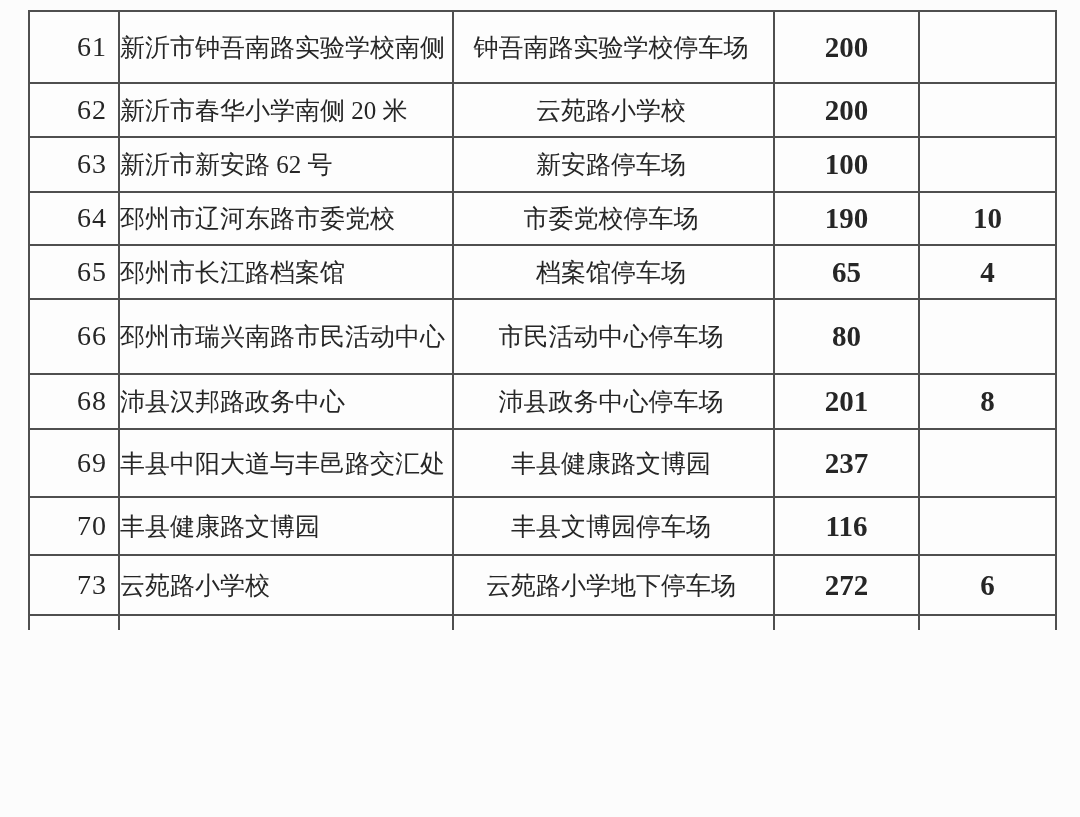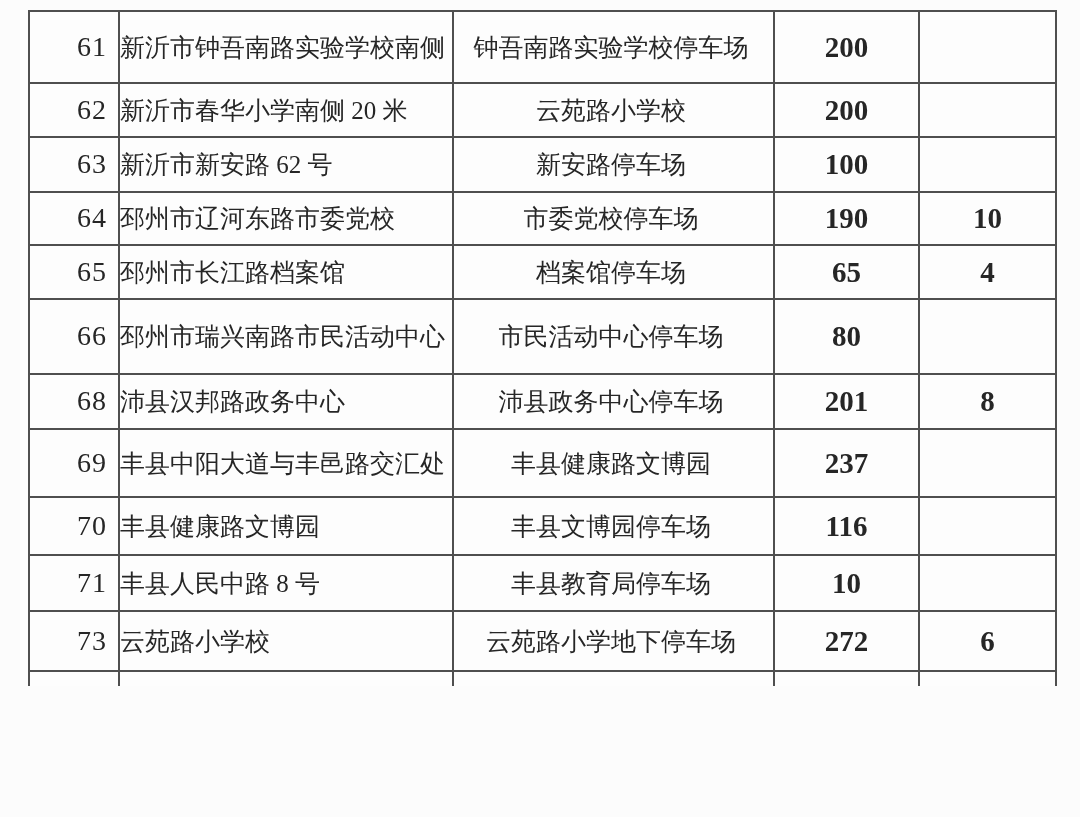--- a/index.html
+++ b/index.html
@@ -139,27 +139,20 @@
       <td class="c-num1">237</td>
       <td class="c-num2"></td>
     </tr>
     <tr class="h60">
       <td class="c-no">70</td>
       <td class="c-loc">丰县健康路文博园</td>
       <td class="c-name">丰县文博园停车场</td>
       <td class="c-num1">116</td>
       <td class="c-num2"></td>
     </tr>
-    <tr class="h58">
-      <td class="c-no">71</td>
-      <td class="c-loc">丰县人民中路 8 号</td>
-      <td class="c-name">丰县教育局停车场</td>
-      <td class="c-num1">10</td>
-      <td class="c-num2"></td>
-    </tr>
     <tr class="h62">
       <td class="c-no">73</td>
       <td class="c-loc">云苑路小学校</td>
       <td class="c-name">云苑路小学地下停车场</td>
       <td class="c-num1">272</td>
       <td class="c-num2">6</td>
     </tr>
     <tr class="hpartial">
       <td></td>
       <td></td>

